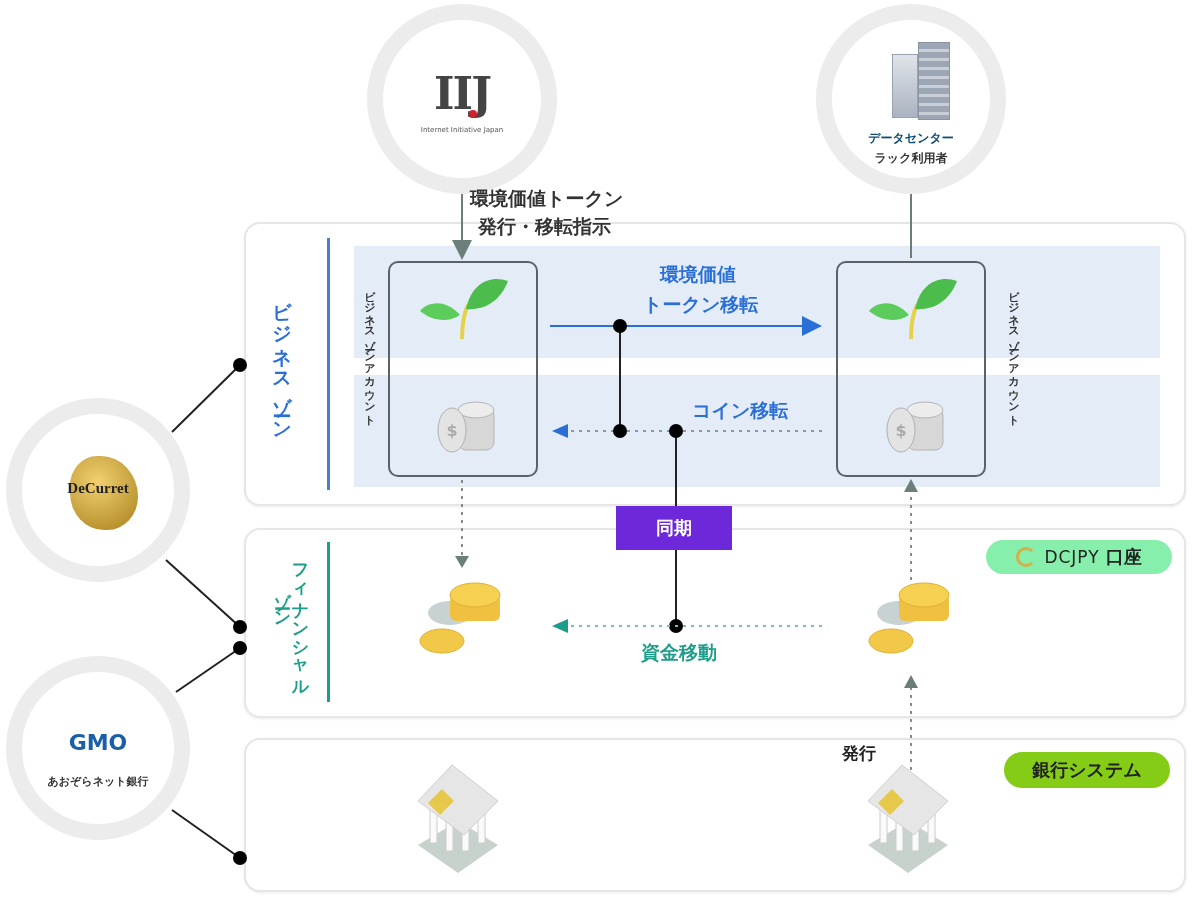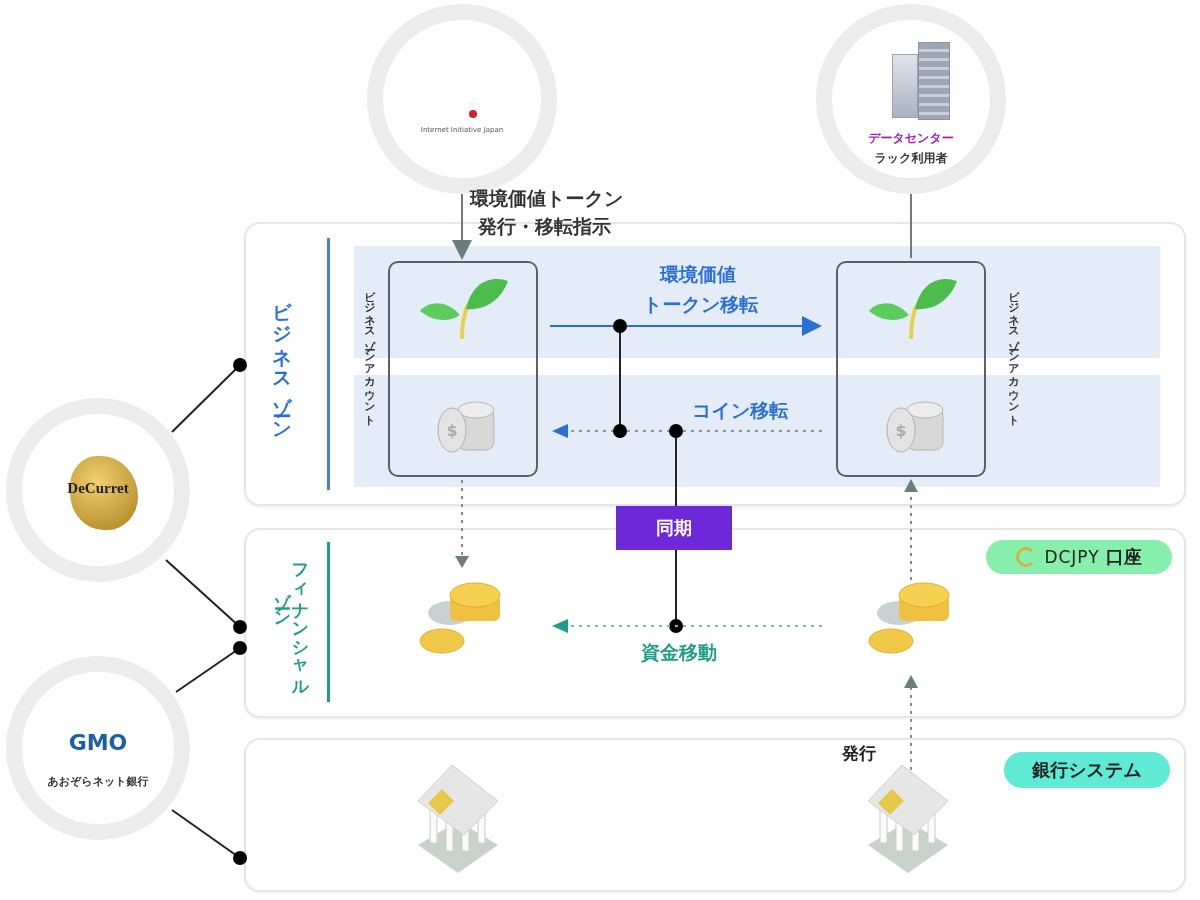--- a/index.html
+++ b/index.html
@@ -141,30 +141,31 @@
     <rect x="-28" y="-10" width="7" height="38" fill="#fafafa" stroke="#ccc"></rect>
     <rect x="-12" y="-4" width="7" height="40" fill="#fafafa" stroke="#ccc"></rect>
     <rect x="4" y="-4" width="7" height="40" fill="#fafafa" stroke="#ccc"></rect>
     <rect x="20" y="-10" width="7" height="38" fill="#fafafa" stroke="#ccc"></rect>
     <path d="M-40,-14 L-6,-50 L40,-14 L6,20 z" fill="#e6e6e6" stroke="#cfcfcf"></path>
     <path d="M-30,-12 L-16,-26 L-4,-14 L-18,0 z" fill="#e6c84a"></path>
   </g>
 </svg>
 
 <div class="circle" style="left:367px;top:4px;width:190px;height:190px;">
+  <div class="abs" style="left:0;right:0;top:48px;text-align:center;font-family:'DejaVu Serif',serif;font-size:44px;font-weight:bold;color:#444;letter-spacing:-2px;">IIJ</div>
   <div class="abs" style="left:86px;top:90px;width:8px;height:8px;border-radius:50%;background:#d0202a;"></div>
   <div class="abs" style="left:0;right:0;top:106px;text-align:center;font-size:7px;color:#555;">Internet Initiative Japan</div>
 </div>
 
 <div class="circle" style="left:816px;top:4px;width:190px;height:190px;">
   <div class="abs" style="left:60px;top:22px;width:64px;height:78px;">
     <div class="abs" style="left:0;top:12px;width:24px;height:62px;background:linear-gradient(#e0e4ea,#aab3c0);border:1px solid #9aa3ad;"></div>
     <div class="abs" style="left:26px;top:0;width:30px;height:76px;background:repeating-linear-gradient(#9ca6b4 0 6px,#c8cfd8 6px 9px);border:1px solid #8a93a0;"></div>
   </div>
-  <div class="abs" style="left:0;right:0;top:110px;text-align:center;font-size:12px;font-weight:bold;color:#a21caf;">データセンター</div>
+  <div class="abs" style="left:0;right:0;top:110px;text-align:center;font-size:12px;font-weight:bold;color:#0c4a6e;">データセンター</div>
   <div class="abs" style="left:0;right:0;top:130px;text-align:center;font-size:12px;font-weight:bold;color:#333;">ラック利用者</div>
 </div>
 
 <div class="circle" style="left:6px;top:398px;width:184px;height:184px;">
   <div class="abs" style="left:48px;top:42px;width:68px;height:74px;border-radius:40% 55% 45% 50%;background:radial-gradient(circle at 40% 35%,#f2d070,#a8801c);"></div>
   <div class="abs" style="left:0;right:0;top:66px;text-align:center;font-family:Liberation Serif, serif;font-size:15px;font-weight:bold;color:#222;">DeCurret</div>
 </div>
 
 <div class="circle" style="left:6px;top:656px;width:184px;height:184px;">
   <div class="abs" style="left:0;right:0;top:58px;text-align:center;font-size:22px;font-weight:bold;color:#1a5fa8;">GMO</div>
@@ -185,15 +186,15 @@
 <div class="abs lbl-teal" style="left:641px;top:640px;font-size:19px;">資金移動</div>
 
 <div class="abs" style="left:842px;top:742px;font-size:17px;font-weight:bold;color:#222;">発行</div>
 
 <div class="pill" style="left:986px;top:540px;width:186px;height:34px;background:#86efac;">
   <span style="display:inline-block;width:14px;height:14px;border:3px solid #d4b04c;border-right-color:transparent;border-radius:50%;margin-right:8px;"></span>
   <span style="font-size:17px;color:#222;letter-spacing:1px;margin-right:6px;font-weight:normal;">DCJPY</span>
   <span style="font-size:18px;color:#222;">口座</span>
 </div>
 
-<div class="pill" style="left:1004px;top:752px;width:166px;height:36px;background:#5eead4;">
+<div class="pill" style="left:1004px;top:752px;width:166px;height:36px;background:#84cc16;">
   <span style="font-size:18px;color:#222;">銀行システム</span>
 </div>
 
 </body></html>

